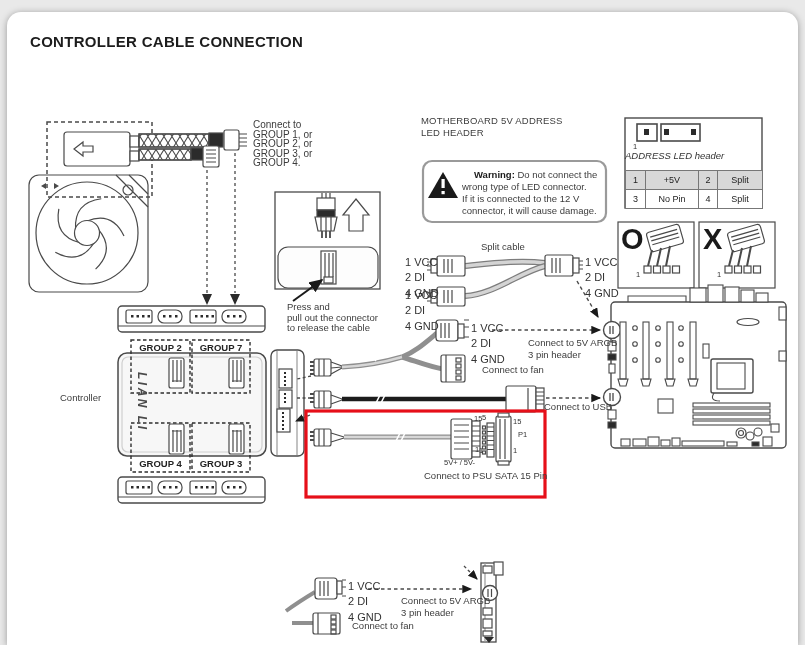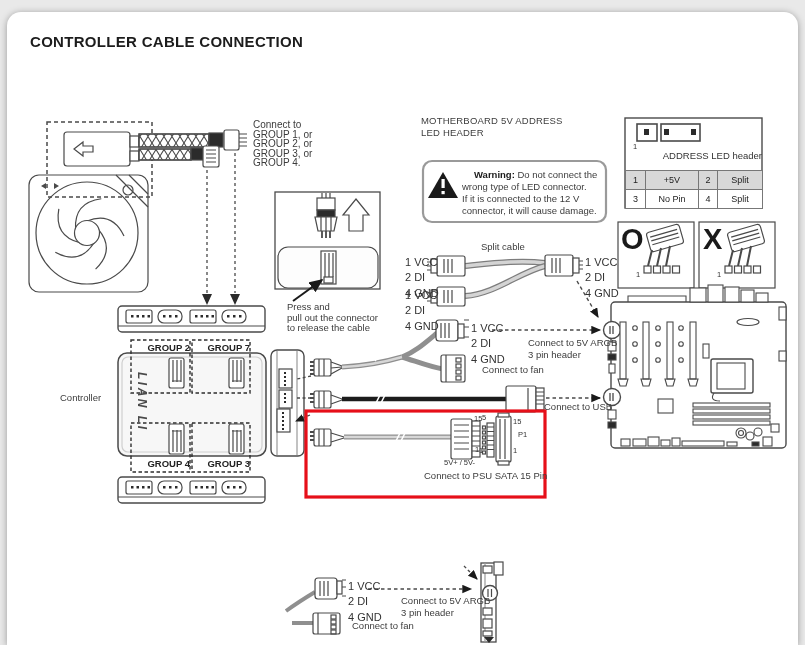--- a/index.html
+++ b/index.html
@@ -8,22 +8,22 @@
   .page{position:absolute;left:7px;top:12px;width:791px;height:633px;background:#fff;
         border-radius:14px 14px 0 0;box-shadow:0 1px 7px rgba(0,0,0,.35);}
   svg.art{position:absolute;left:0;top:0;}
   .t{position:absolute;color:#3c3c3c;white-space:pre-line;}
   .title{font-size:15px;font-weight:bold;color:#1c1c1c;letter-spacing:.3px;white-space:nowrap;}
   .lbl{font-size:9.5px;line-height:12px;}
   .sm{font-size:10px;line-height:9.6px;}
   .pins{font-size:11px;line-height:7.6px;color:#333;}
   .pins .g{margin-top:1px;}
   .tiny{font-size:7.5px;line-height:8px;color:#333;}
-  .grp{font-size:9.5px;font-weight:bold;color:#222;text-align:right;line-height:11px;white-space:nowrap;}
-  .cap{font-size:9.5px;color:#333;text-align:right;}
+  .grp{font-size:9.5px;font-weight:bold;color:#222;text-align:center;line-height:11px;white-space:nowrap;}
+  .cap{font-size:9.5px;color:#333;text-align:left;font-style:italic;}
   .mark{font-size:29px;font-weight:800;color:#1a1a1a;line-height:28px;}
   .ledgrid{position:absolute;display:grid;grid-template-columns:20px 53px 19px 45px;
            grid-auto-rows:19px;font-size:9px;color:#222;}
   .ledgrid div{border:1px solid #777;margin:0 0 -1px -1px;display:flex;align-items:center;
                justify-content:center;background:#fff;box-sizing:border-box;}
   .ledgrid div.hd{background:#d8d8d8;}
   .warn b{color:#1a1a1a;margin-left:12px;}
 </style>
 </head>
 <body>

